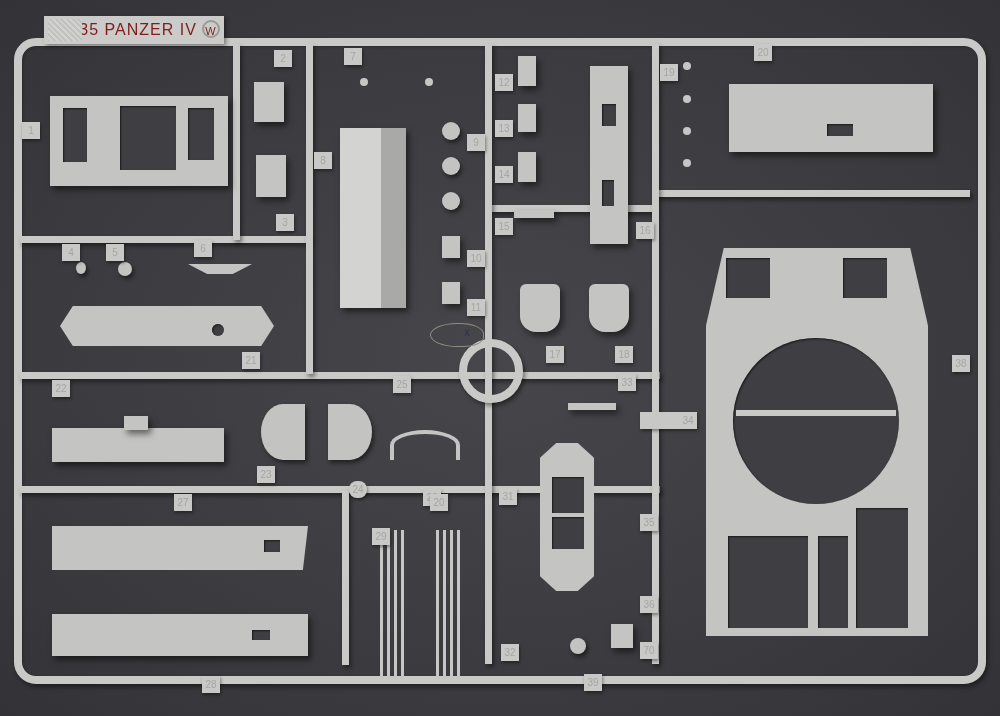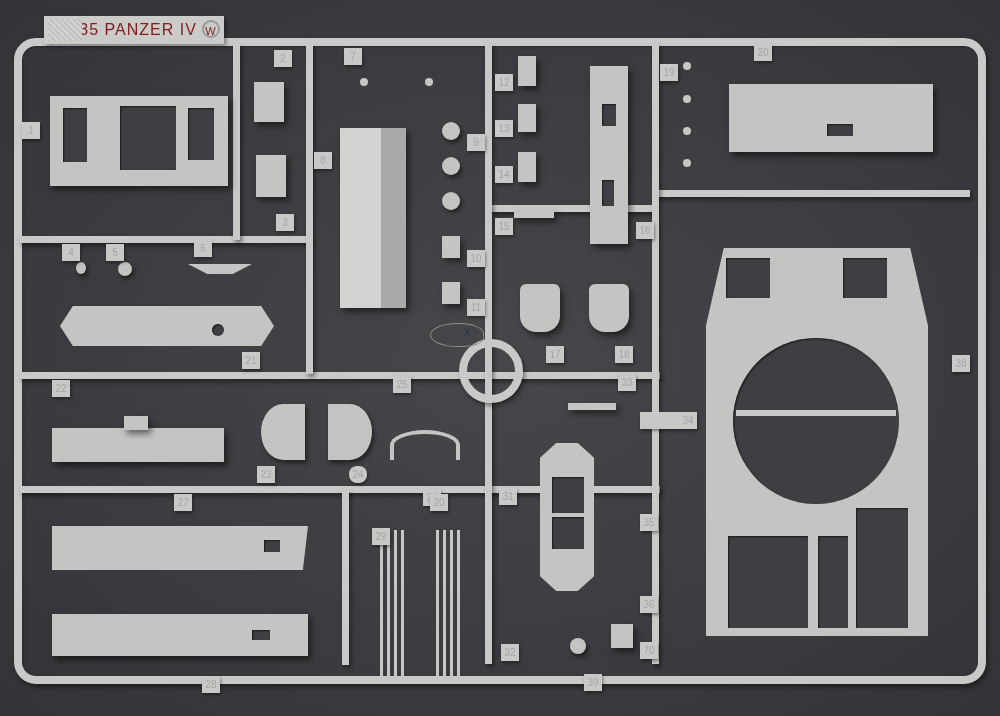--- a/index.html
+++ b/index.html
@@ -153,21 +153,21 @@
 <div class="tag" style="left:495px;top:166px;">14</div>
 <div class="tag" style="left:495px;top:218px;">15</div>
 <div class="tag" style="left:636px;top:222px;">16</div>
 <div class="tag" style="left:546px;top:346px;">17</div>
 <div class="tag" style="left:615px;top:346px;">18</div>
 <div class="tag" style="left:660px;top:64px;">19</div>
 <div class="tag" style="left:754px;top:44px;">20</div>
 <div class="tag" style="left:242px;top:352px;">21</div>
 <div class="tag" style="left:52px;top:380px;">22</div>
 <div class="tag" style="left:257px;top:466px;">23</div>
-<div class="tag" style="left:349px;top:466px;border-radius:8px;">24</div>
+<div class="tag" style="left:349px;top:481px;border-radius:8px;">24</div>
 <div class="tag" style="left:393px;top:376px;">25</div>
 <div class="tag" style="left:423px;top:466px;margin-top:23px;">26</div>
 <div class="tag" style="left:174px;top:494px;">27</div>
 <div class="tag" style="left:202px;top:676px;">28</div>
 <div class="tag" style="left:372px;top:494px;margin-top:34px;">29</div>
 <div class="tag" style="left:430px;top:494px;">20</div>
 <div class="tag" style="left:499px;top:488px;">31</div>
 <div class="tag" style="left:501px;top:644px;">32</div>
 <div class="tag" style="left:618px;top:374px;">33</div>
 <div class="tag" style="left:640px;top:412px;padding-left:39px;">34</div>

